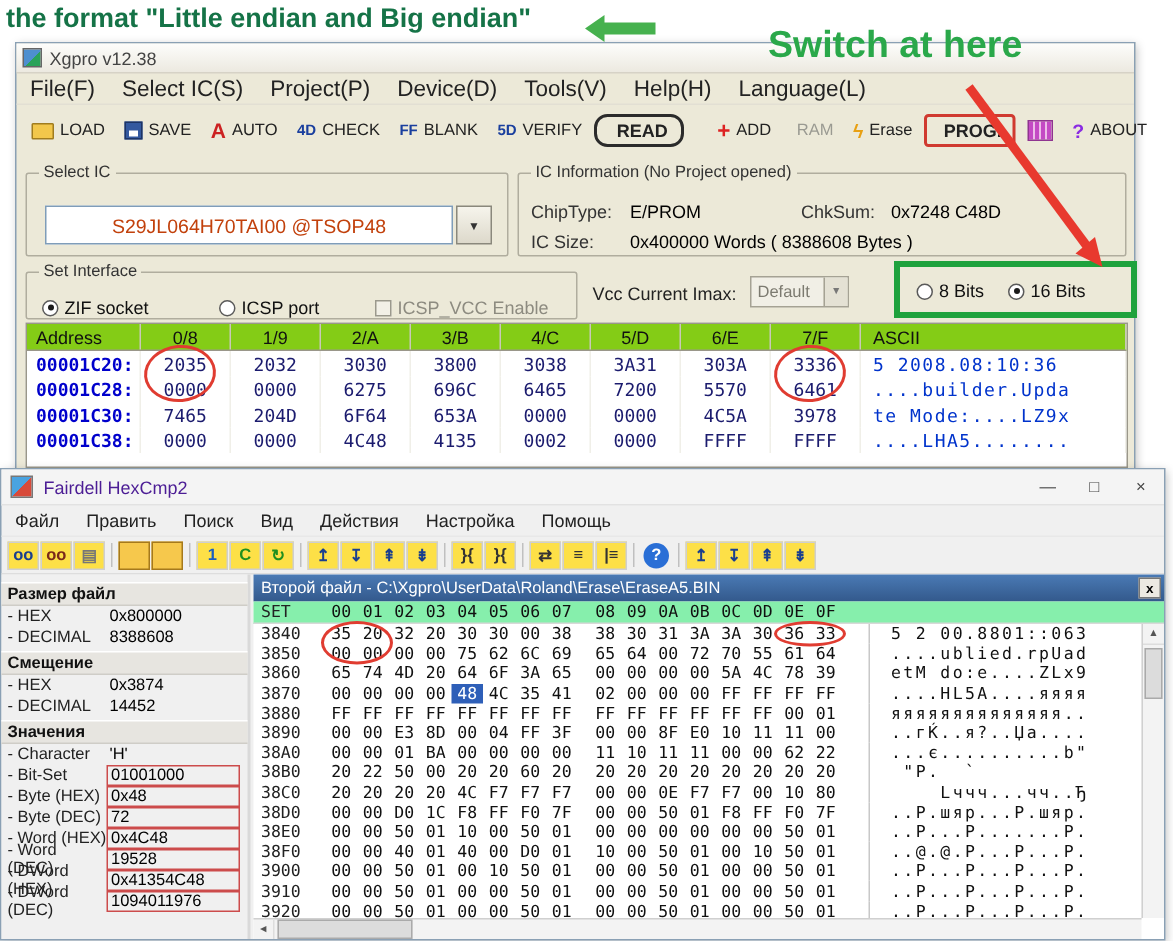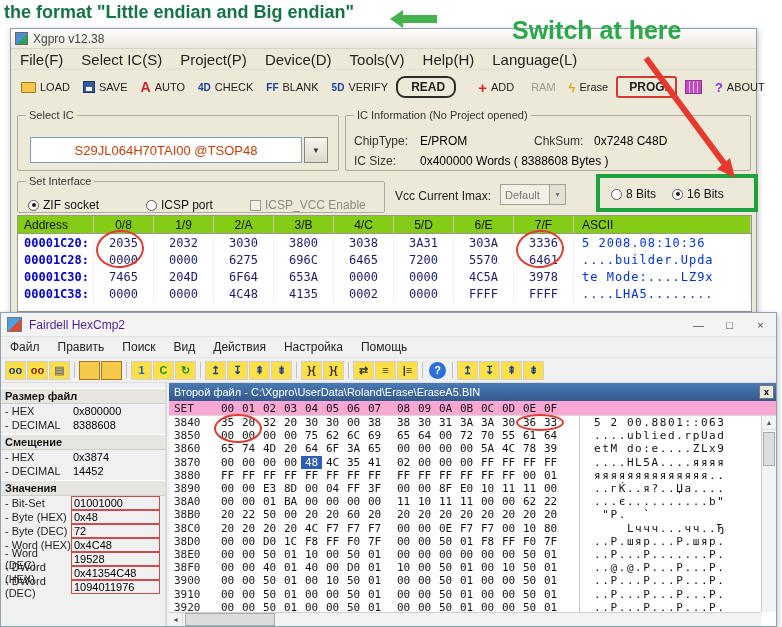--- a/index.html
+++ b/index.html
@@ -84,21 +84,21 @@
   #hc-left{position:absolute;left:0;top:70px;width:166px;bottom:0;background:#f0f0f0;border-right:2px solid #d9d9d9;padding-top:3px;}
   .lp-header{font-weight:bold;font-size:11px;padding:1px 4px;background:#e7e5e0;border-top:1px solid #fff;border-bottom:1px solid #cfcdc7;margin-top:2px;color:#111;}
   .lp-row{display:flex;align-items:center;height:14px;padding-left:4px;}
   .lp-label{flex:0 0 66px;font-size:11px;color:#222;}
   .lp-value{flex:1;margin-right:5px;font-size:11px;color:#000;padding:0 2px;line-height:12px;}
   .lp-value.boxed{border:1px solid #cc4b4b;}
 
   #hc-hex{position:absolute;left:168px;top:70px;right:0;bottom:0;background:#fff;}
   .file-header{height:18px;background:linear-gradient(#4a7ab5,#33598c);color:#fff;font-size:11px;display:flex;align-items:center;padding-left:5px;}
   .file-close{margin-left:auto;margin-right:2px;width:15px;height:14px;background:#ece9e2;border:1px solid #777;color:#000;font-size:9px;display:flex;align-items:center;justify-content:center;font-weight:bold;}
-  .hc-colheader{height:15px;display:flex;align-items:center;background:#f9a8d4;border-bottom:1px solid #d8d8d8;}
+  .hc-colheader{height:15px;display:flex;background:#86efac;border-bottom:1px solid #d8d8d8;}
   .hc-addr{flex:0 0 48px;padding-left:5px;font-family:"DejaVu Sans Mono",monospace;font-size:11px;color:#222;}
   .hc-byte{flex:0 0 21px;text-align:center;font-family:"DejaVu Sans Mono",monospace;font-size:11px;color:#111;}
   .hc-byte.grp{margin-left:8px;}
   .hc-byte.cursor{background:var(--cursor_blue);color:#fff;}
   #hc-rows{position:absolute;left:0;top:33px;right:15px;bottom:14px;overflow:hidden;}
   .hc-row{display:flex;height:13.2px;align-items:center;}
   .hc-sep{flex:0 0 1px;height:100%;background:#c8c8c8;margin-left:18px;}
   .hc-ascii{margin-left:14px;font-family:"DejaVu Sans Mono",monospace;font-size:11px;letter-spacing:1.6px;white-space:pre;color:#111;}
   .vscroll{position:absolute;right:0;top:33px;bottom:14px;width:15px;background:#f3f3f3;border-left:1px solid #d0d0d0;}
   .vs-up{height:14px;display:flex;align-items:center;justify-content:center;font-size:7px;color:#555;border-bottom:1px solid #ddd;}
@@ -373,20 +373,24 @@
       <div class="lp-row">
         <span class="lp-label">- HEX</span>
         <span class="lp-value">0x3874</span>
       </div>
       <div class="lp-row">
         <span class="lp-label">- DECIMAL</span>
         <span class="lp-value">14452</span>
       </div>
       <div class="lp-header">Значения</div>
       <div class="lp-row">
+        <span class="lp-label">- Character</span>
+        <span class="lp-value">'H'</span>
+      </div>
+      <div class="lp-row">
         <span class="lp-label">- Bit-Set</span>
         <span class="lp-value boxed">01001000</span>
       </div>
       <div class="lp-row">
         <span class="lp-label">- Byte (HEX)</span>
         <span class="lp-value boxed">0x48</span>
       </div>
       <div class="lp-row">
         <span class="lp-label">- Byte (DEC)</span>
         <span class="lp-value boxed">72</span>

